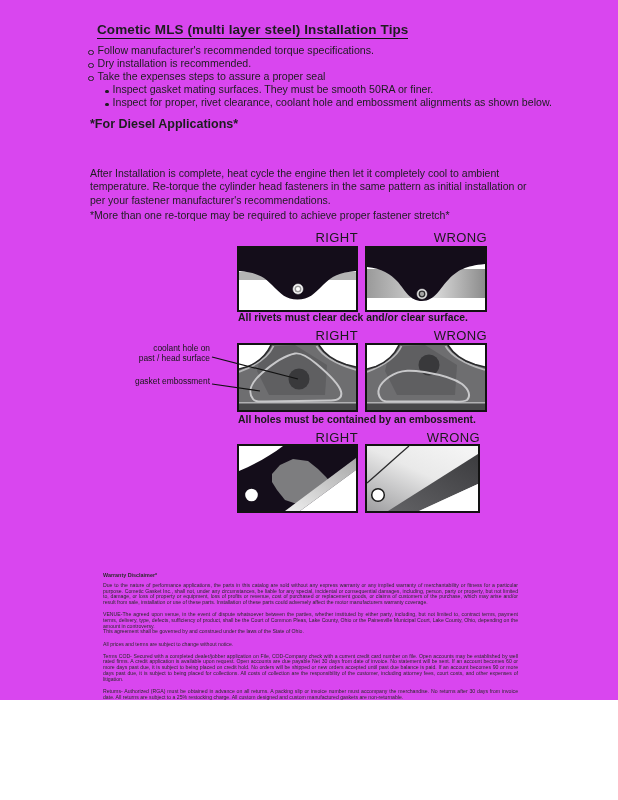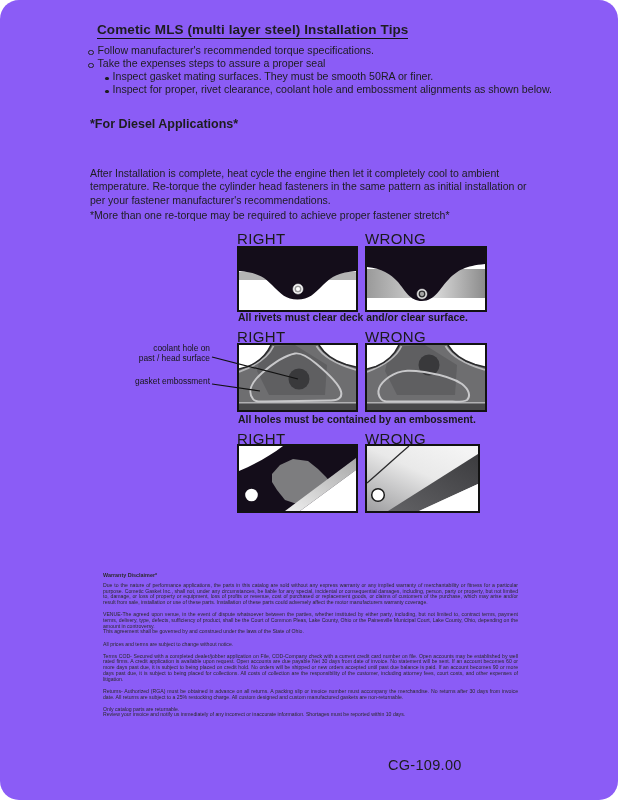--- a/index.html
+++ b/index.html
@@ -1,37 +1,37 @@
 <!DOCTYPE html>
 <html><head>
 <meta charset="utf-8">
 <style>
   html,body{margin:0;padding:0;background:#ffffff;}
   #page{
-    position:relative;width:618px;height:800px;background:#8b5cf6;overflow:hidden;
-    font-family:"Liberation Sans","DejaVu Sans",sans-serif;color:#1d1d1f;border-radius:19px;
+    position:relative;width:618px;height:700px;background:#d946ef;overflow:hidden;
+    font-family:"Liberation Sans","DejaVu Sans",sans-serif;color:#1d1d1f;
   }
   .abs{position:absolute;}
   
   .doc-title{
     left:97px;top:22px;font-size:13.5px;font-weight:bold;
     border-bottom:1.6px solid #111;padding-bottom:1px;letter-spacing:.1px;
   }
   .tips{left:88px;top:44px;width:470px;font-size:10.6px;line-height:13px;}
   .tip-line{display:flex;align-items:center;}
   .o-marker{width:3.5px;height:3.5px;border:1.1px solid #222;border-radius:50%;
     display:inline-block;margin:3.8px 4px 0 0;flex:0 0 auto;}
   .sub{padding-left:17px;}
   .d-marker{width:3.6px;height:3.6px;background:#1d1d1f;border-radius:50%;
     display:inline-block;margin:4.2px 4px 0 0;flex:0 0 auto;}
   .diesel-head{left:90px;top:117px;font-size:12.5px;font-weight:bold;}
   .para{left:90px;width:452px;font-size:10.5px;line-height:13.4px;}
   .p1{top:135px;} .p2{top:167px;} .pnote{top:209px;}
   
-  .rw-label{font-size:15px;letter-spacing:.4px;text-align:left;color:#1a1a1a;}
+  .rw-label{font-size:13px;letter-spacing:.4px;text-align:right;color:#1a1a1a;}
   .dbox{border:2px solid #121212;box-sizing:border-box;background:#fff;}
   .dbox svg{display:block;width:100%;height:100%;}
   .caption{font-size:10.4px;font-weight:600;color:#1a1a1a;line-height:10.8px;}
   .side-label{font-size:8.4px;line-height:9.6px;text-align:right;width:110px;color:#161616;}
   
   .disclaimer{left:103px;top:572px;width:415px;height:180px;}
   .disc-inner{
     width:830px;transform:scale(.5);transform-origin:0 0;
     font-size:10.3px;line-height:11.4px;text-align:justify;color:#2a2a2a;
   }
@@ -47,20 +47,24 @@
 
   <div class="abs doc-title">Cometic MLS (multi layer steel) Installation Tips</div>
 
   <div class="abs tips">
     <div class="tip-line">
       <span class="o-marker"></span>
       <span>Follow manufacturer's recommended torque specifications.</span>
     </div>
     <div class="tip-line">
       <span class="o-marker"></span>
+      <span>Dry installation is recommended.</span>
+    </div>
+    <div class="tip-line">
+      <span class="o-marker"></span>
       <span>Take the expenses steps to assure a proper seal</span>
     </div>
     <div class="tip-line sub">
       <span class="d-marker"></span>
       <span>Inspect gasket mating surfaces.  They must be smooth 50RA or finer.</span>
     </div>
     <div class="tip-line sub">
       <span class="d-marker"></span>
       <span>Inspect for proper, rivet clearance, coolant hole and embossment alignments as shown below.</span>
     </div>

